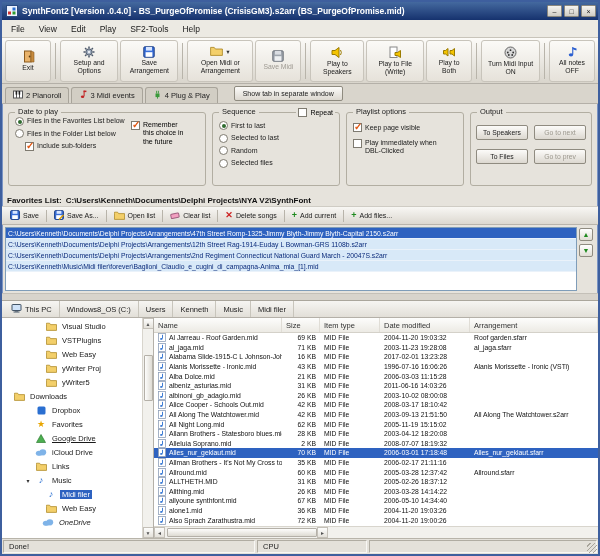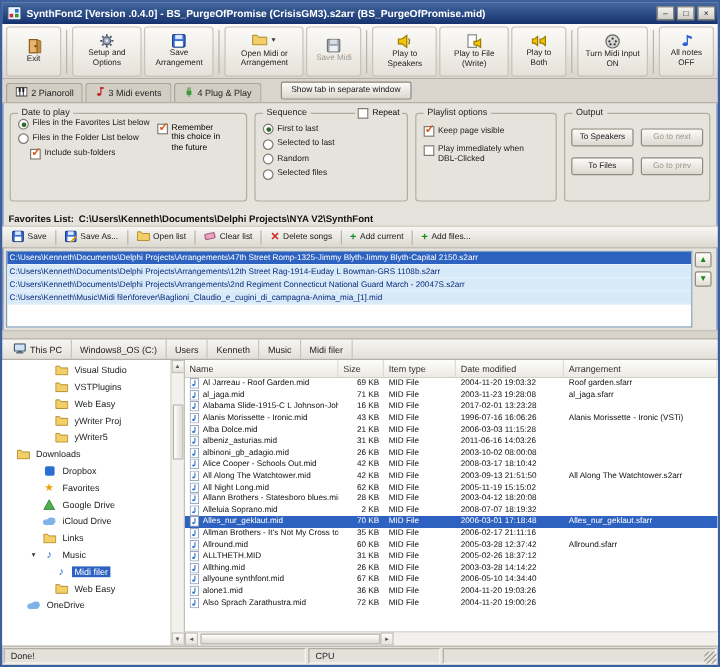--- a/index.html
+++ b/index.html
@@ -133,20 +133,28 @@
         </svg>
     </span>
     <span class="title-text">SynthFont2 [Version .0.4.0] - BS_PurgeOfPromise (CrisisGM3).s2arr (BS_PurgeOfPromise.mid)</span>
     <span class="win-btns">
       <span class="win-btn">–</span>
       <span class="win-btn">□</span>
       <span class="win-btn">×</span>
     </span>
   </div>
 
+  <div class="menubar">
+      <div class="menu-item">File</div>
+      <div class="menu-item">View</div>
+      <div class="menu-item">Edit</div>
+      <div class="menu-item">Play</div>
+      <div class="menu-item">SF2-Tools</div>
+      <div class="menu-item">Help</div>
+    </div>
 
   <div class="toolbar">
     <div class="tb-btn">
       <span class="ico-row">
           <svg width="13" height="13">
             <rect x="2.5" y="1" width="6.5" height="11" fill="#e9b36b" stroke="#8a5a1e"></rect>
             <circle cx="7.6" cy="6.5" r="0.9" fill="#5a3a10"></circle>
             <polygon points="9,1 12,2.2 12,12 9,12" fill="#c68a3e" stroke="#8a5a1e" stroke-width="0.6"></polygon>
           </svg>
         </span>
@@ -522,21 +530,21 @@
             </span>
             <span class="tree-label">Dropbox</span>
           </div>
           <div class="tree-row" style="padding-left: 22px;">
             <span class="expander"></span>
             <span class="tree-ico">
               <span class="gicon" style="color:#e8a500">★</span>
             </span>
             <span class="tree-label">Favorites</span>
           </div>
-          <div class="tree-row" style="padding-left: 22px;">
+          <div class="tree-row" style="padding-left: 22px; text-decoration: underline;">
             <span class="expander"></span>
             <span class="tree-ico">
               <svg width="10" height="9">
                 <polygon points="5,0.5 9.5,8.5 0.5,8.5" fill="#4caf50" stroke="#2e7d32" stroke-width="0.7"></polygon>
               </svg>
             </span>
             <span class="tree-label">Google Drive</span>
           </div>
           <div class="tree-row" style="padding-left: 22px;">
             <span class="expander"></span>
@@ -574,21 +582,21 @@
           </div>
           <div class="tree-row" style="padding-left: 32px;">
             <span class="expander"></span>
             <span class="tree-ico">
               <svg width="11" height="9">
                 <path d="M0.5 2.6 L0.5 1.2 L3.6 1.2 L4.6 2.6 L10.5 2.6 L10.5 8.4 L0.5 8.4 Z" fill="#f3cf6a" stroke="#a8821c" stroke-width="0.7"></path>
               </svg>
             </span>
             <span class="tree-label">Web Easy</span>
           </div>
-          <div class="tree-row" style="padding-left: 9px;">
+          <div class="tree-row" style="padding-left: 29px; font-style: italic;">
             <span class="expander"></span>
             <span class="tree-ico">
               <svg width="12" height="8">
                 <ellipse cx="4" cy="5.2" rx="3.2" ry="2.5" fill="#7fb3e8"></ellipse>
                 <ellipse cx="7.8" cy="4.2" rx="3.4" ry="2.9" fill="#7fb3e8"></ellipse>
                 <rect x="2.5" y="4.8" width="7" height="2.6" fill="#7fb3e8"></rect>
               </svg>
             </span>
             <span class="tree-label">OneDrive</span>
           </div>

